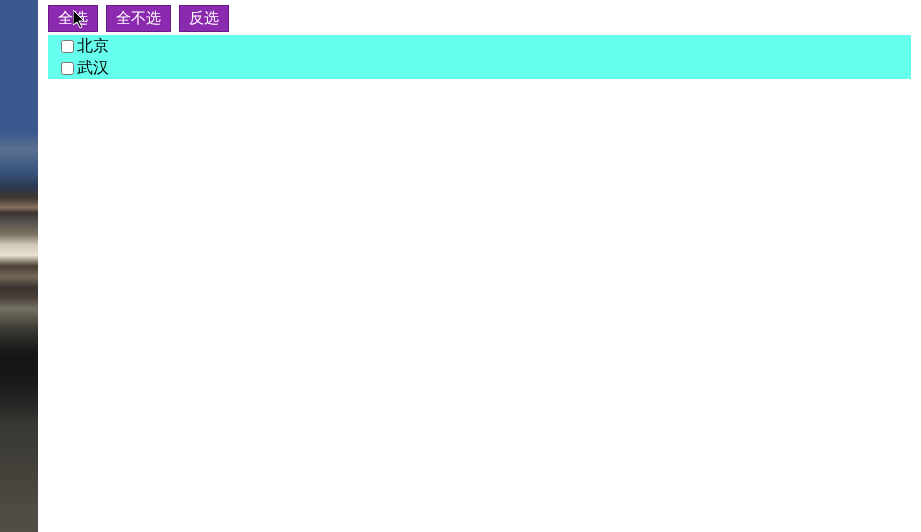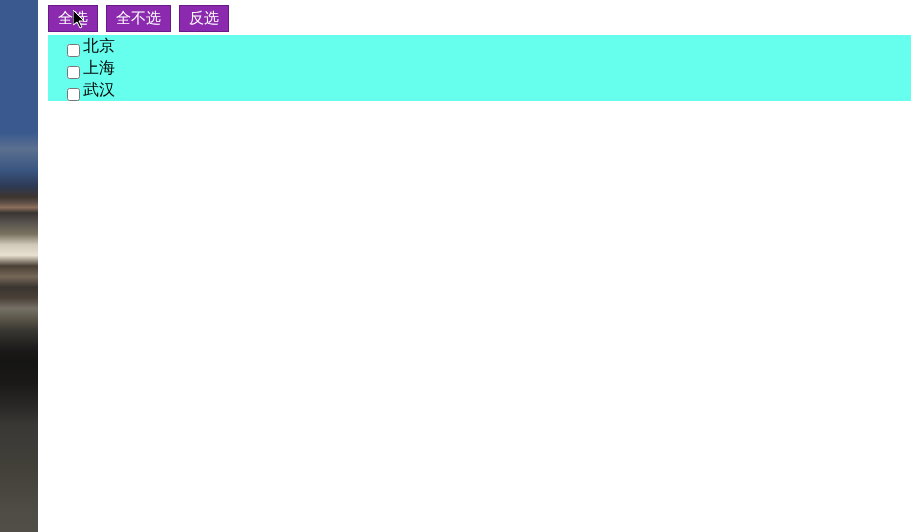--- a/index.html
+++ b/index.html
@@ -66,22 +66,22 @@
       font-size: 15px;
       font-family: Arial, sans-serif;
       cursor: pointer;
     }
     .checkbox-list {
       background: #66ffee;
       padding: 0;
     }
     .checkbox-item {
       display: flex;
-      align-items: flex-end;
-      padding: 0 19px;
+      align-items: center;
+      padding: 0 13px;
       line-height: 22px;
     }
     .checkbox-item input[type="checkbox"] {
       margin: 0 3px 0 0;
       vertical-align: middle;
     }
     .checkbox-item label {
       font-size: 16px;
       color: #000000;
     }
@@ -105,24 +105,20 @@
     <button class="action-button">反选</button>
   </div>
 
   <div class="checkbox-list">
     <div class="checkbox-item">
       <input type="checkbox" style="">
       <label>北京</label>
     </div>
     <div class="checkbox-item">
       <input type="checkbox" style="">
-      <label>上海</label>
-    </div>
-    <div class="checkbox-item">
-      <input type="checkbox" style="">
       <label>武汉</label>
     </div>
   </div>
 </div>
 
 <svg class="cursor-overlay" width="16" height="20" viewBox="0 0 16 20">
   <path d="M0,0 L0,15 L4,12 L7,18 L9,17 L6,11 L11,11 Z" fill="#000000" stroke="#ffffff" stroke-width="1"></path>
 </svg>
 
 </body></html>

